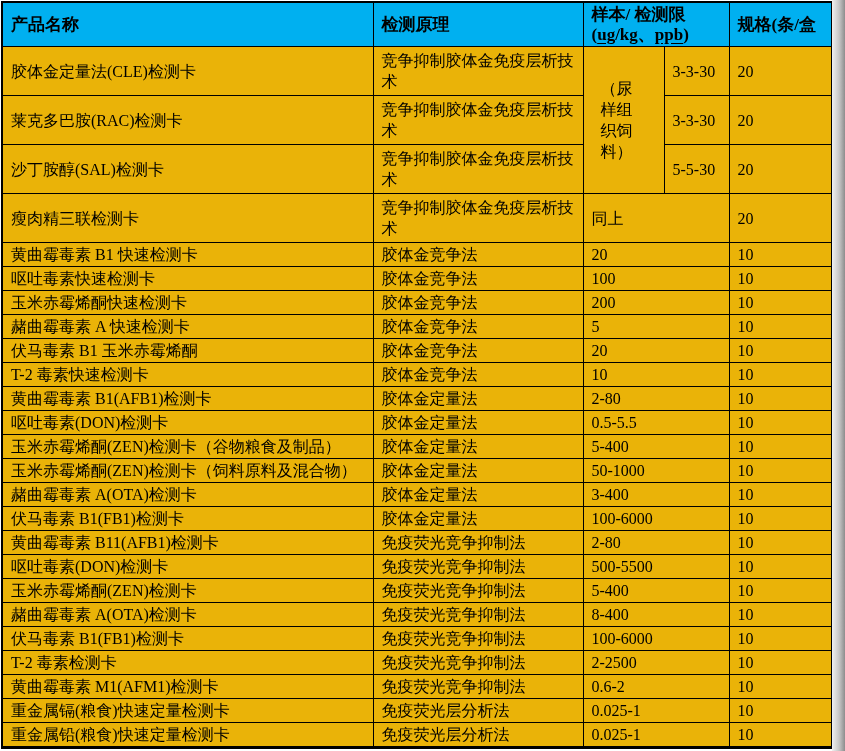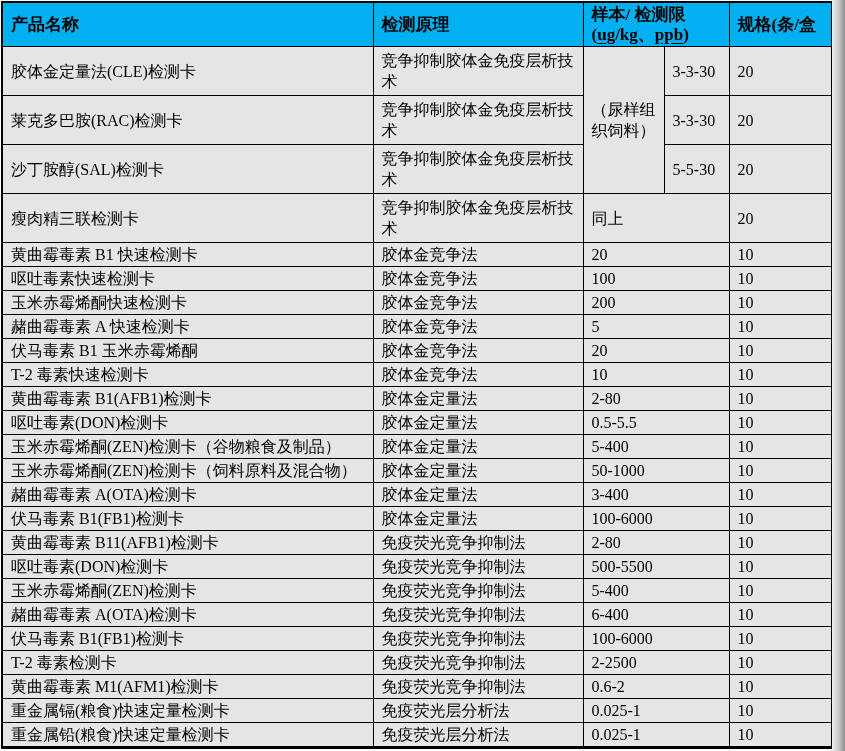--- a/index.html
+++ b/index.html
@@ -13,21 +13,21 @@
   }
   .page-shadow{
     position:absolute;top:0;left:832px;width:13px;height:751px;
     background:linear-gradient(to right,#f0f0f0 0%,#c6c6c6 55%,#8d8d8d 100%);
   }
   table.spec{
     border-collapse:collapse;
     table-layout:fixed;
     width:830px;
     margin:1px 0 0 1px;
-    background:#e5e5e5;
+    background:#eab308;
     border:2px solid #000;
     border-bottom-width:3px;
   }
   th,td{
     border:1px solid #000;
     padding:0 8px;
     font-size:16px;
     line-height:21px;
     vertical-align:middle;
     text-align:left;
@@ -37,21 +37,21 @@
   }
   thead th{
     background:#00b0f0;
     font-weight:bold;
     font-size:17px;
     height:43px;
   }
   thead th .hline{line-height:20px;}
   tr.tall td{height:48px;}
   tr.short td{height:23px;}
-  td.c3a{padding:0 8px;line-height:21px;}
+  td.c3a{padding:0 17px;line-height:21px;}
   .squiggle{
     text-decoration-line:underline;
     text-decoration-style:wavy;
     text-decoration-color:#ff0000;
     text-decoration-thickness:1px;
     text-underline-offset:3px;
     text-decoration:underline;
   }
 </style>
 </head>
@@ -188,21 +188,21 @@
     </tr>
     <tr class="short">
       <td>玉米赤霉烯酮(ZEN)检测卡</td>
       <td>免疫荧光竞争抑制法</td>
       <td colspan="2">5-400</td>
       <td>10</td>
     </tr>
     <tr class="short">
       <td>赭曲霉毒素 A(OTA)检测卡</td>
       <td>免疫荧光竞争抑制法</td>
-      <td colspan="2">6-400</td>
+      <td colspan="2">8-400</td>
       <td>10</td>
     </tr>
     <tr class="short">
       <td>伏马毒素 B1(FB1)检测卡</td>
       <td>免疫荧光竞争抑制法</td>
       <td colspan="2">100-6000</td>
       <td>10</td>
     </tr>
     <tr class="short">
       <td>T-2 毒素检测卡</td>

